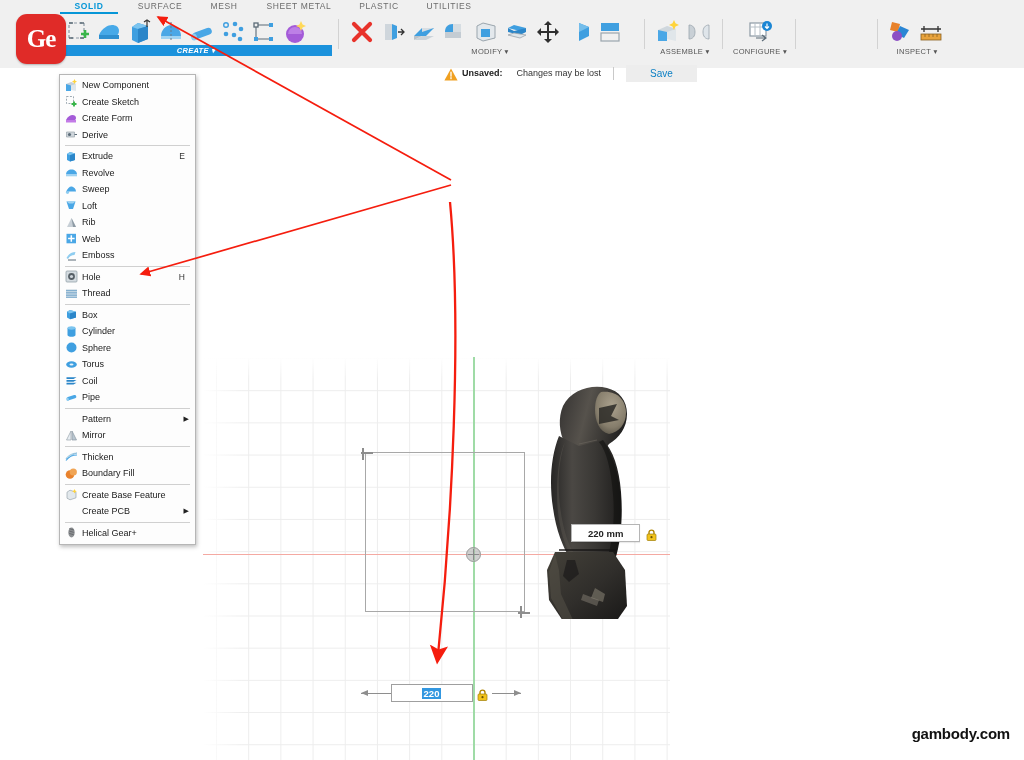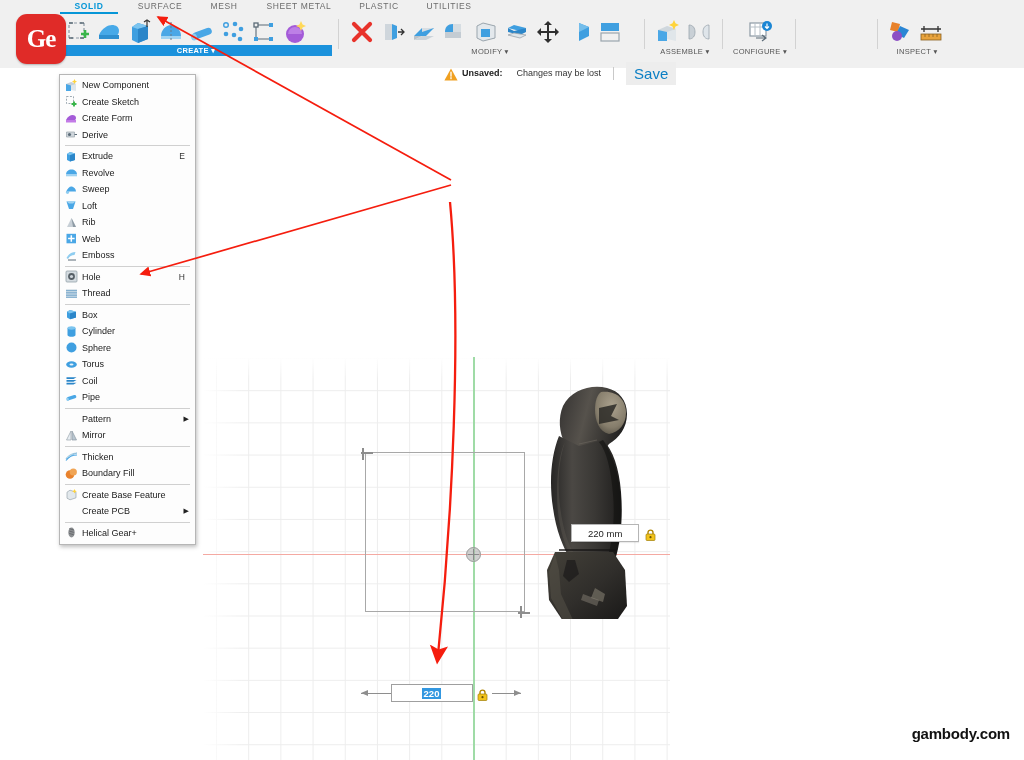--- a/index.html
+++ b/index.html
@@ -42,20 +42,21 @@
     display: flex; align-items: center; gap: 3px; padding: 0 4px;
   }
   .tgroup .glabel {
     position: absolute; left: 0; right: 0; bottom: 1px; height: 10px;
     font-size: 7.5px; line-height: 10px; text-align: center; color: #555;
     letter-spacing: .3px;
   }
   .tgroup.create .glabel {
     background: #1b92dc; color: #fff; bottom: 2px; height: 11px; line-height: 11px;
     font-weight: 600;
+    font-style: italic;
   }
   .gsep {
     position: absolute; top: 5px; width: 1px; height: 30px; background: #d2d2d2;
   }
   .ico { width: 28px; height: 28px; position: relative; display: inline-block; }
   .ico svg { display: block; width: 28px; height: 28px; }
 
   
   .logo {
     position: absolute; left: 16px; top: 14px; width: 50px; height: 50px;
@@ -93,21 +94,21 @@
   .unsaved {
     position: absolute; left: 444px; top: 64px; height: 18px;
     display: flex; align-items: center; gap: 6px;
     font-size: 9px; z-index: 10;
   }
   .unsaved .warn { width: 12px; height: 11px; position: relative; }
   .unsaved .u1 { font-weight: 700; color: #222; }
   .unsaved .u2 { color: #333; margin-left: 8px; }
   .unsaved .vbar { width: 1px; height: 13px; background: #c9c9c9; margin: 0 6px; }
   .unsaved .save {
-    color: #0b7fc4; background: #ededed; padding: 2px 7px; font-size: 15px;
+    color: #0b7fc4; background: #ededed; padding: 2px 23px; font-size: 10px;
     border: 1px solid #ededed;
   }
 
   
   .canvas {
     position: absolute; left: 203px; top: 357px; width: 467px; height: 403px;
     background: #ffffff; overflow: hidden;
   }
   .grid {
     position: absolute; left: 0; top: 0; width: 467px; height: 403px;
@@ -153,21 +154,21 @@
   
   .model { position: absolute; left: 330px; top: 27px; width: 120px; height: 235px; }
 
   
   .dim-mm {
     position: absolute; left: 368px; top: 167px; z-index: 6;
     display: flex; align-items: center; gap: 6px;
   }
   .dim-mm .box {
     background: #fff; border: 1px solid #b5b5b5; font-size: 9.5px; color: #222;
-    padding: 2.5px 16px; text-align: center; box-shadow: 0 1px 1px rgba(0,0,0,.08);
+    padding: 2.5px 16px; text-align: center; box-shadow: 0 1px 1px rgba(0,0,0,.08); font-weight: bold;
   }
   .lock { width: 11px; height: 12px; position: relative; }
 
   
   .dim-bottom {
     position: absolute; left: 158px; top: 325px; width: 160px; height: 22px; z-index: 6;
     display: flex; align-items: center;
   }
   .dim-line { flex: 1 1 auto; height: 1px; background: #8e8e8e; position: relative; }
   .dim-line.l::before {

